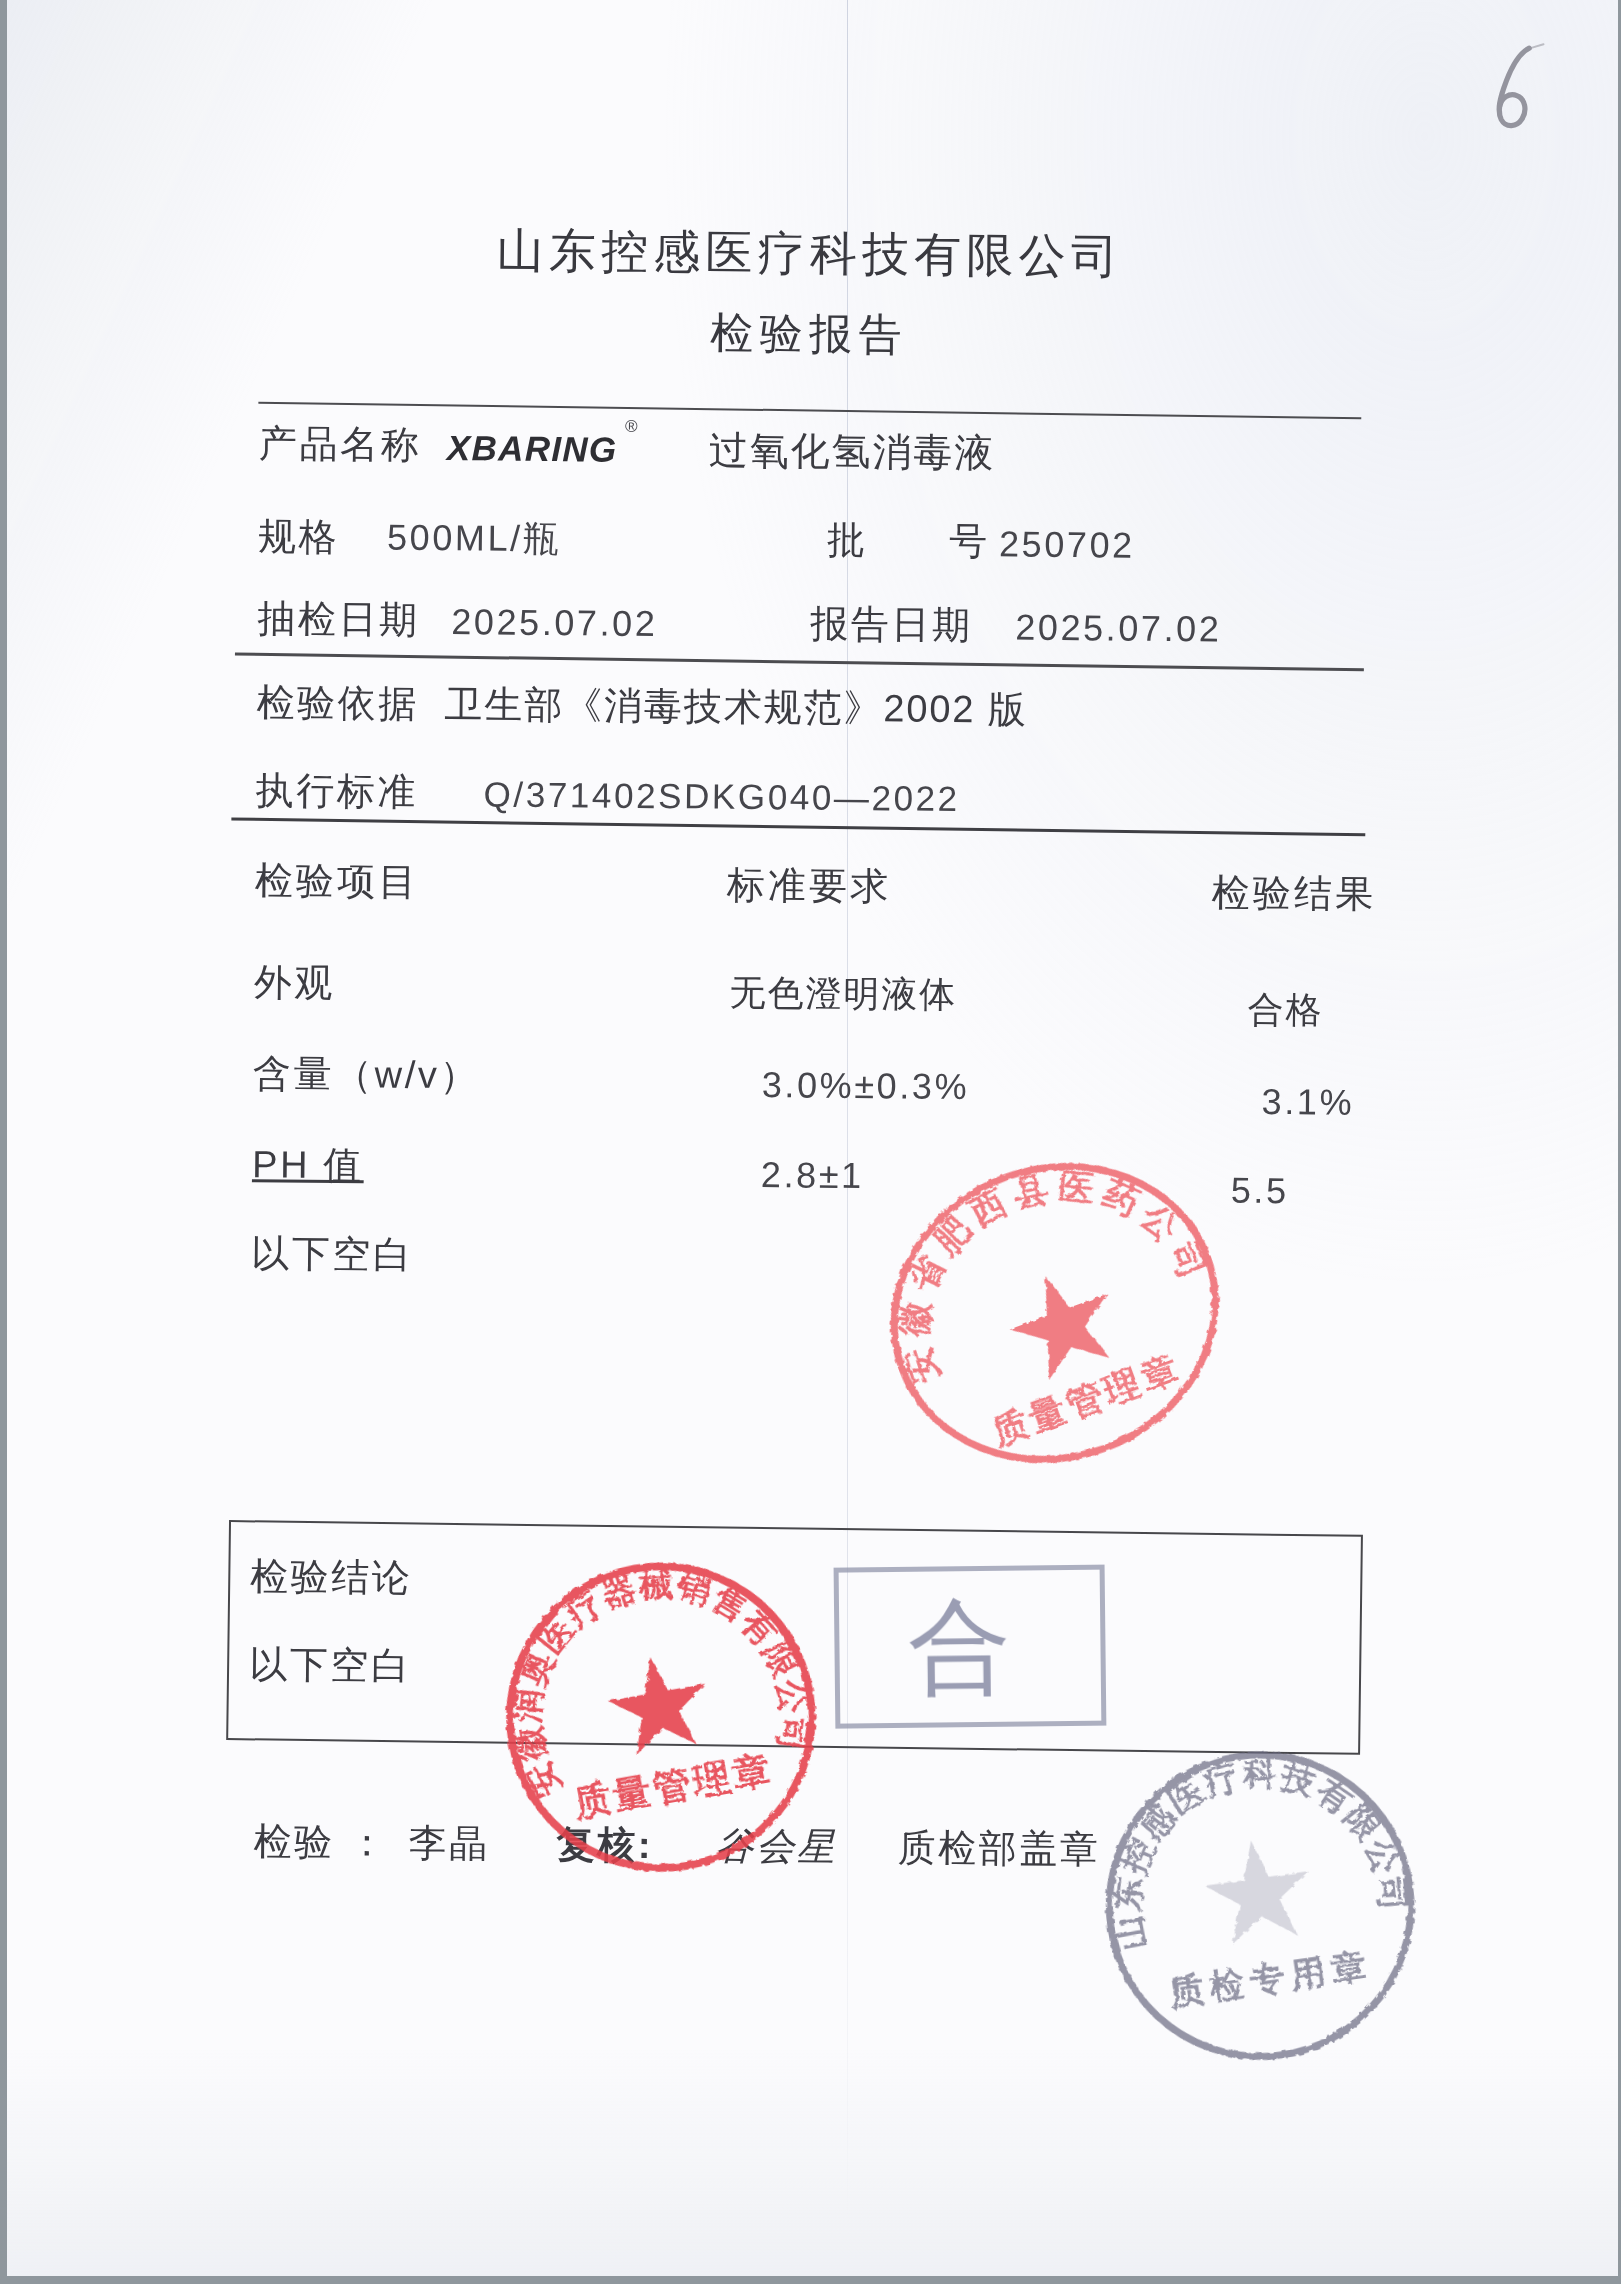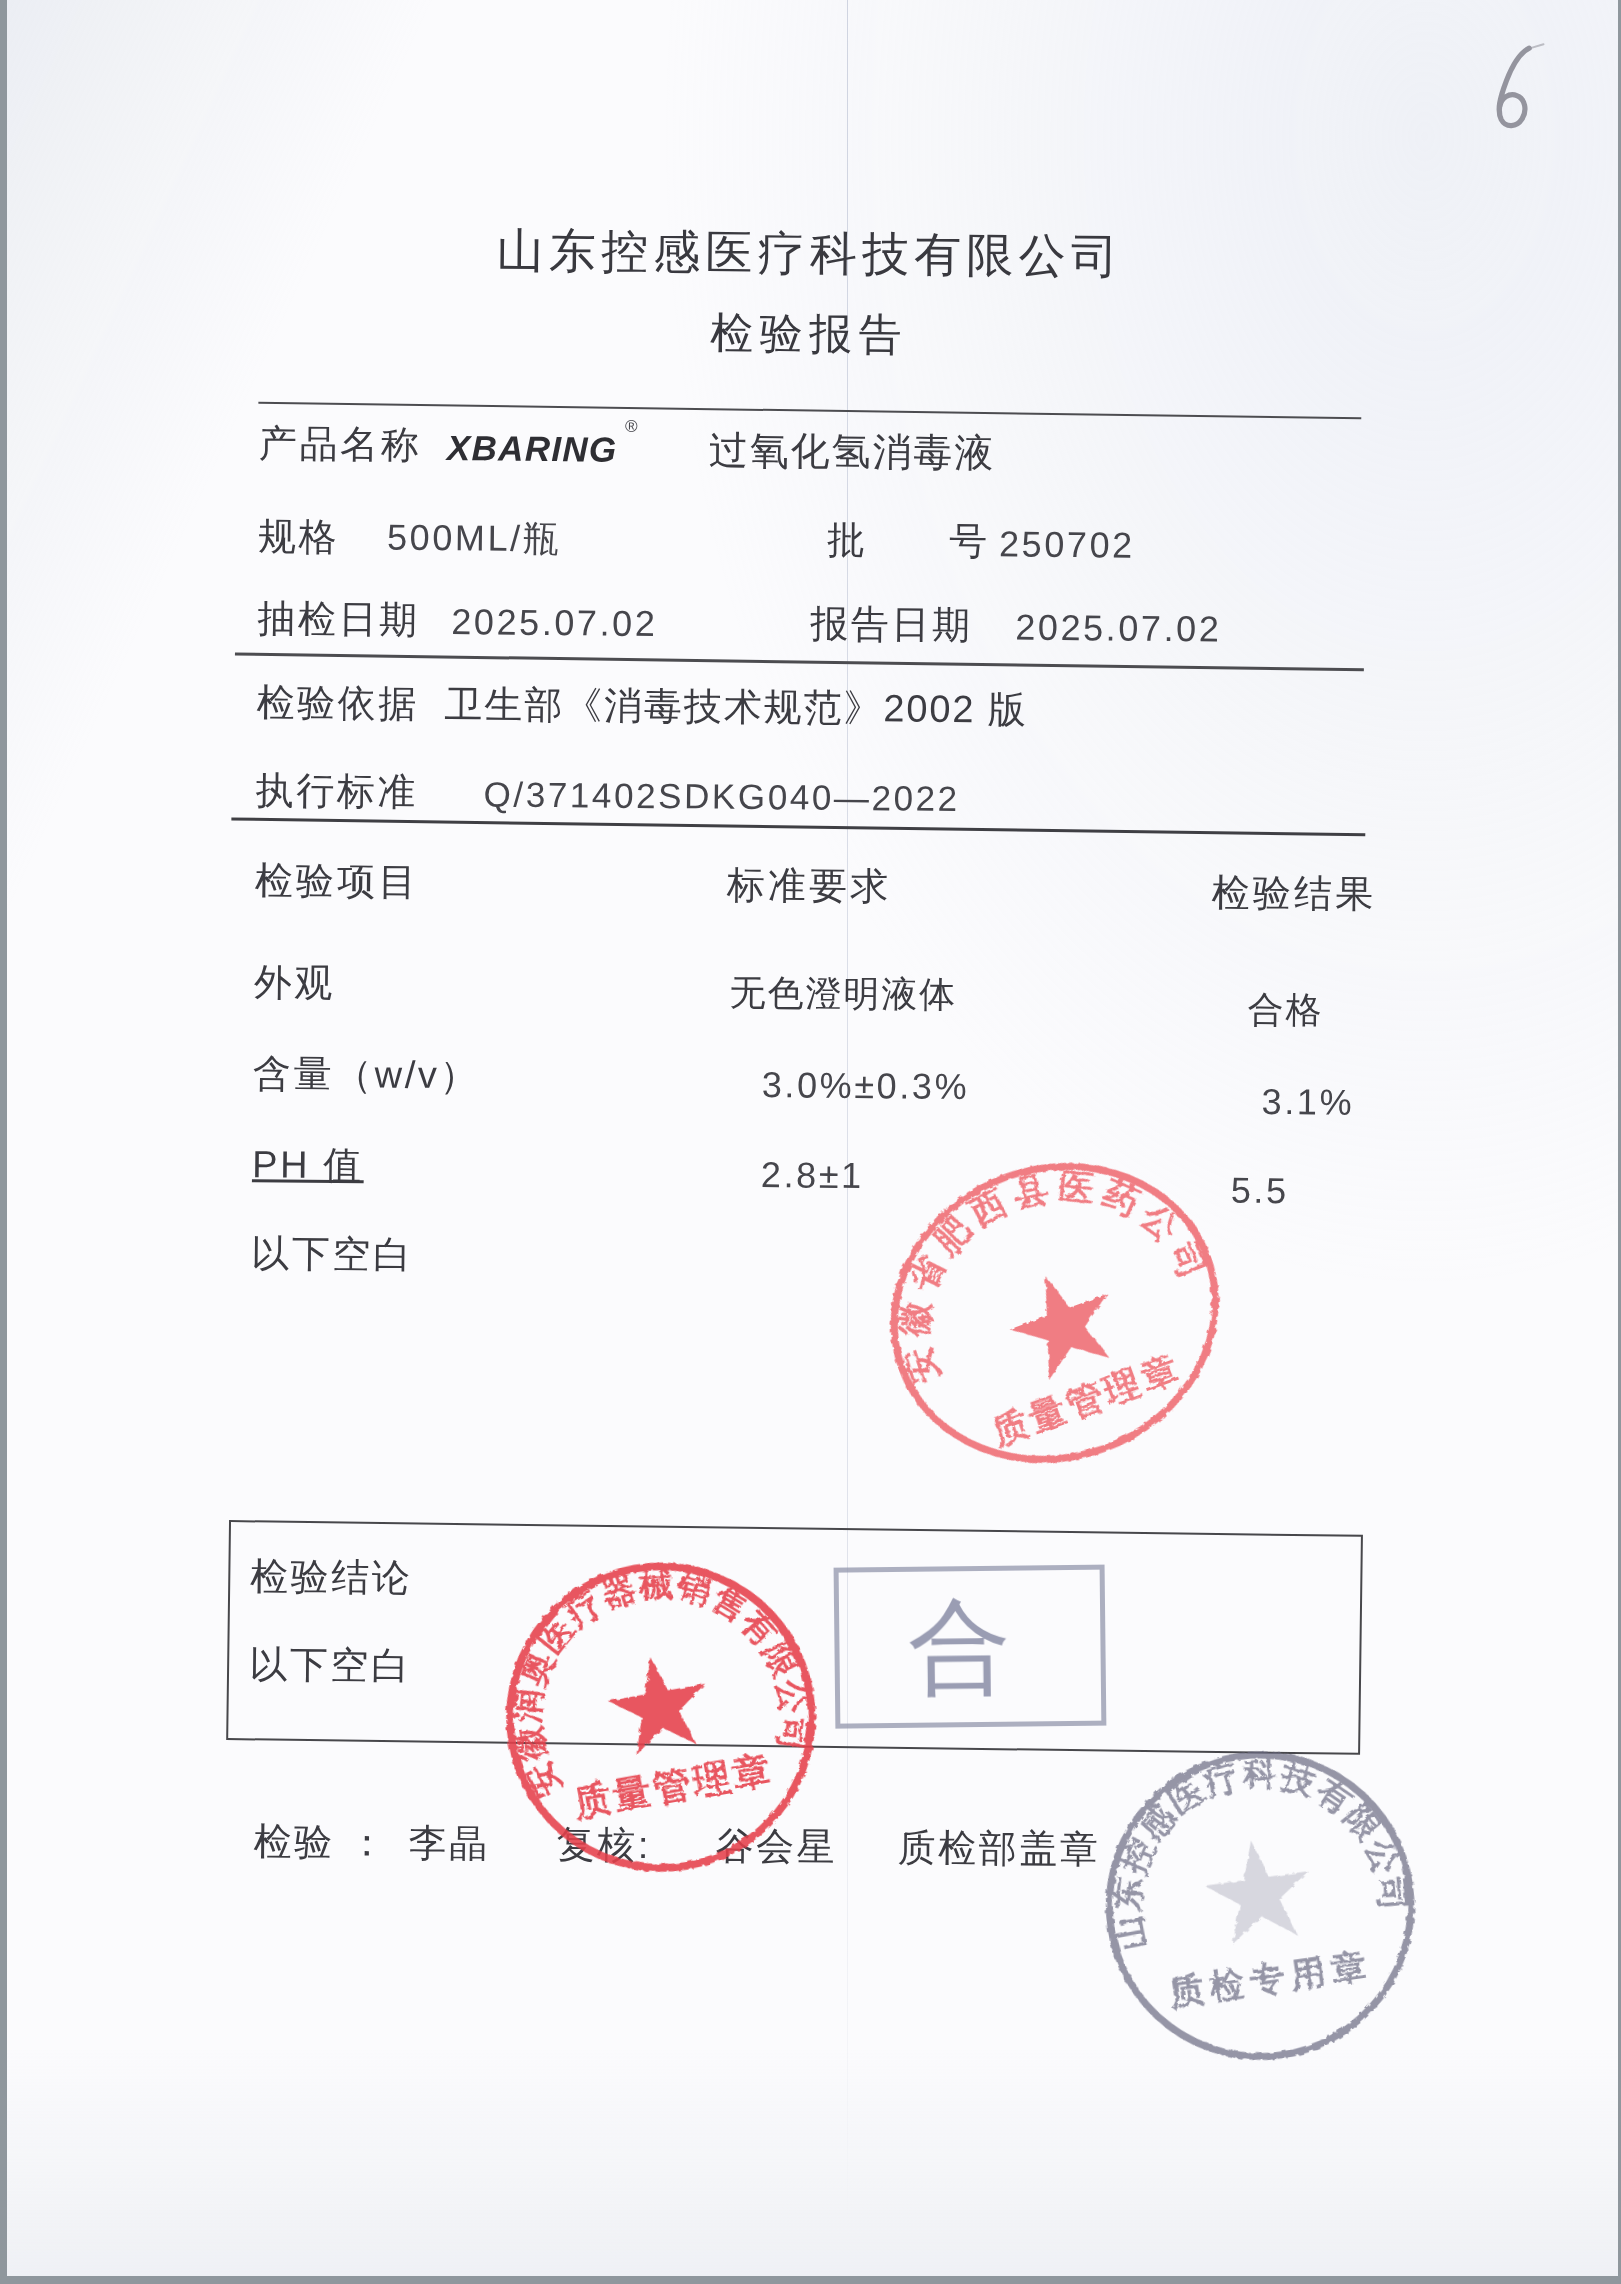--- a/index.html
+++ b/index.html
@@ -114,22 +114,22 @@
     <div class="t lbl" style="left:253px;top:1232px;">以下空白</div>
 
     <div class="cbox"></div>
     <div class="t lbl" style="left:255px;top:1555px;">检验结论</div>
     <div class="t lbl" style="left:255px;top:1643px;">以下空白</div>
 
     <div class="hege">合格</div>
 
     <div class="t lbl" style="left:253px;top:1820px;margin-left:8px;">检验 ：</div>
     <div class="t lbl" style="left:416px;top:1820px;">李晶</div>
-    <div class="t lbl" style="left:564px;top:1820px;">复核:</div>
-    <div class="t lbl" style="left:723px;top:1820px;">谷会星</div>
+    <div class="t lbl" style="left:564px;top:1820px;font-weight:bold;">复核:</div>
+    <div class="t lbl" style="left:723px;top:1820px;font-style:italic;">谷会星</div>
     <div class="t lbl" style="left:905px;top:1820px;">质检部盖章</div>
   </div>
 
   <svg class="overlay" width="1621" height="2284" viewBox="0 0 2494 3514">
     <defs>
       <filter id="rough" x="-20%" y="-20%" width="140%" height="140%">
         <feTurbulence type="fractalNoise" baseFrequency="0.11" numOctaves="2" result="n"></feTurbulence>
         <feDisplacementMap in="SourceGraphic" in2="n" scale="7"></feDisplacementMap>
       </filter>
       <path id="ovalArc" d="M -196 52 A 202 180 0 1 1 196 52" fill="none"></path>

